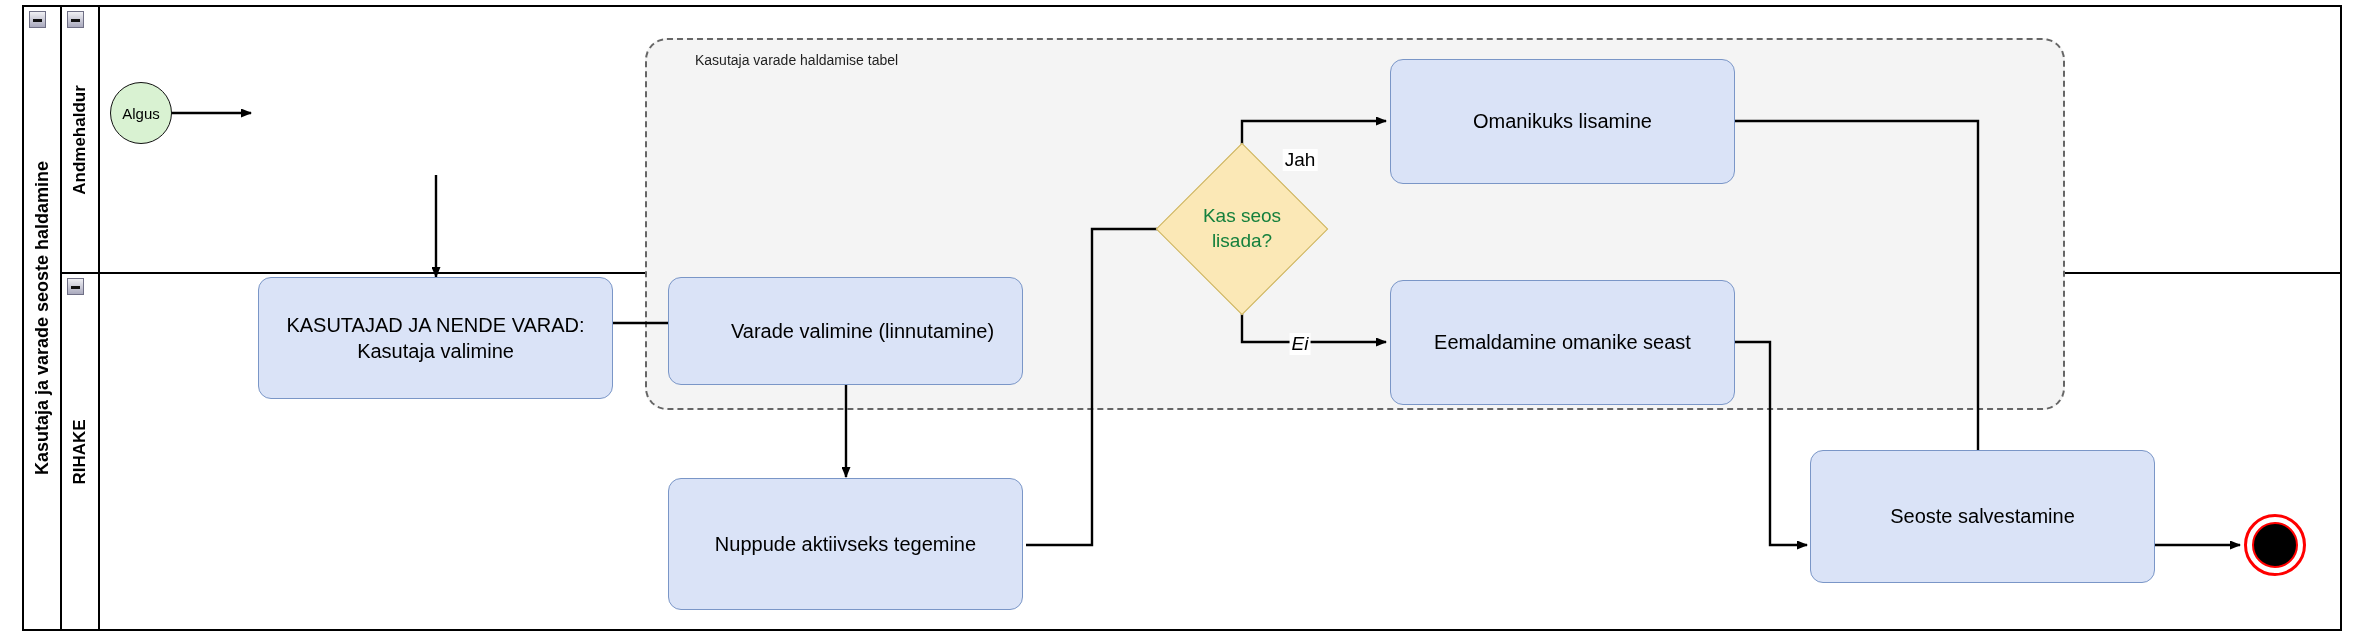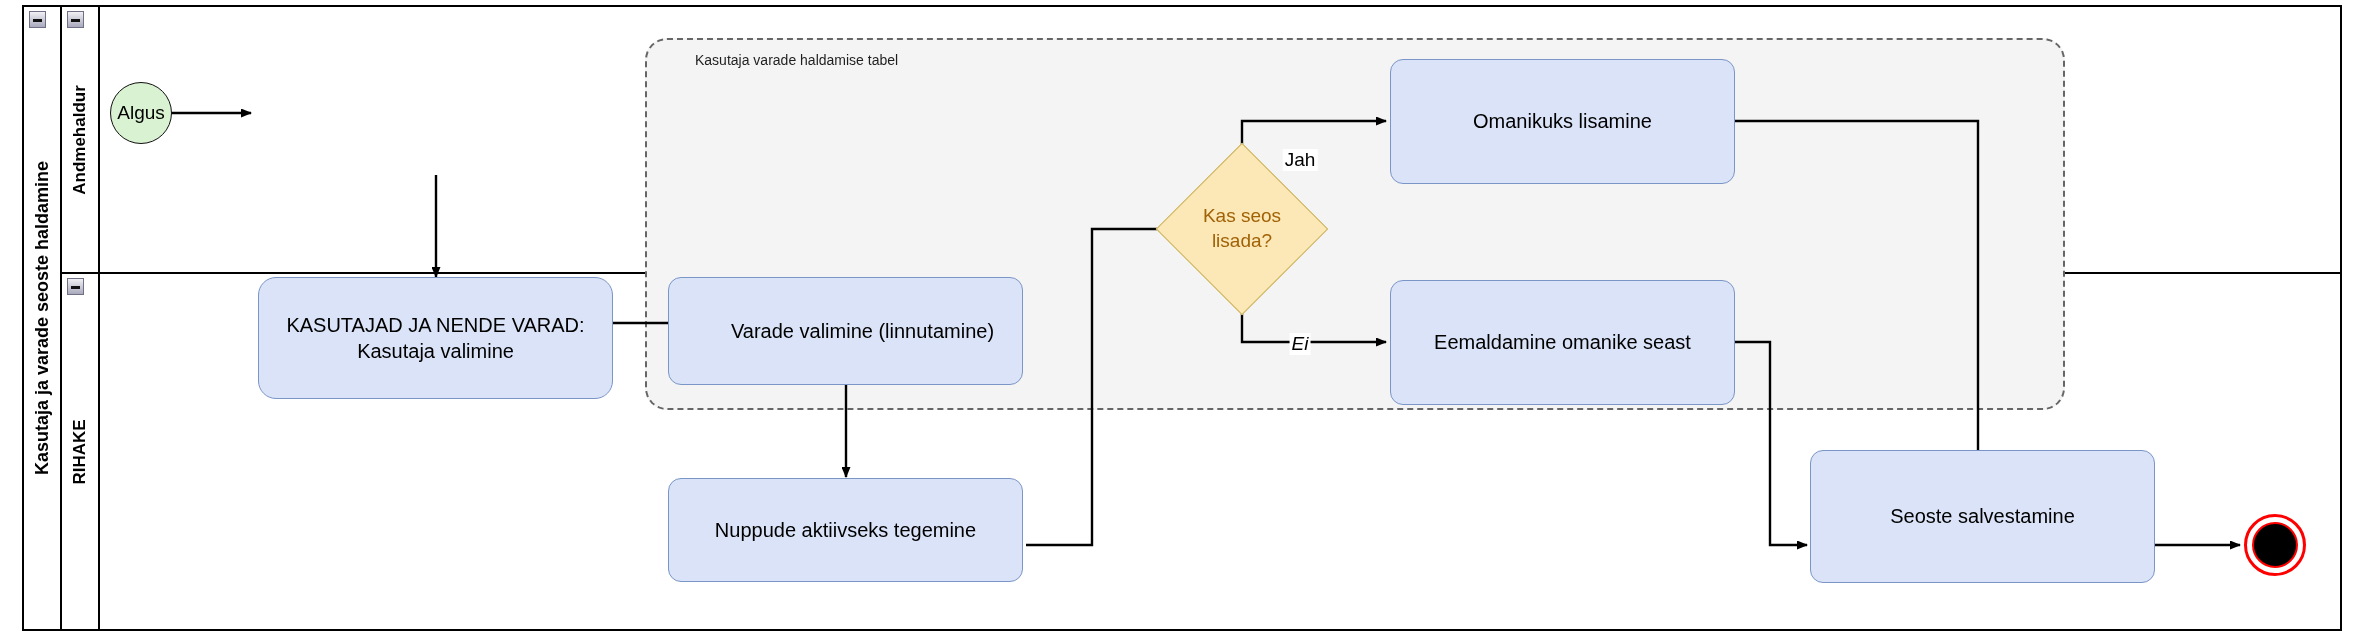--- a/index.html
+++ b/index.html
@@ -150,21 +150,21 @@
     line-height: 1.32;
     padding: 4px 10px;
   }
 
   .start-event {
     width: 62px;
     height: 62px;
     border-radius: 50%;
     background: #d9f2d2;
     border: 1.8px solid #111111;
-    font-size: 19px;
+    font-size: 15px;
     color: #000000;
   }
 
   .end-event {
     width: 62px;
     height: 62px;
     border-radius: 50%;
     background: #ffffff;
     border: 3px solid #ff0000;
     box-sizing: border-box;
@@ -190,21 +190,21 @@
     height: 100%;
     background: #fbe8b6;
     border: 1.6px solid #cbb35f;
     transform: rotate(45deg);
     box-sizing: border-box;
   }
   .gateway-text {
     position: relative;
     z-index: 2;
     font-size: 19px;
-    color: #a16207;
+    color: #15803d;
     line-height: 1.3;
     white-space: nowrap;
   }
 
   
   .edge-layer {
     position: absolute;
     left: 0;
     top: 0;
     width: 2356px;
@@ -285,29 +285,29 @@
   </svg>
 
   <span class="edge-label" style="left:1300px; top:121px;margin-top:39px;">Jah</span>
   <span class="edge-label" style="left:1300px; top:344px;font-style:italic;">Ei</span>
 
   <div class="node start-event" style="left:110px; top:82px;">
     <span>Algus</span>
   </div>
 
 
-  <div class="node task" style="left:258px; top:277px; width:355px; height:122px;border-radius:18px;">
+  <div class="node task" style="left:258px; top:277px; width:355px; height:122px;">
     <span>KASUTAJAD JA NENDE VARAD: Kasutaja valimine</span>
   </div>
 
   <div class="node task" style="left:668px; top:277px; width:355px; height:108px;padding-left:44px;">
     <span>Varade valimine (linnutamine)</span>
   </div>
 
-  <div class="node task" style="left:668px; top:478px; width:355px; height:104px;">
+  <div class="node task" style="left:668px; top:478px; width:355px; height:132px;">
     <span>Nuppude aktiivseks tegemine</span>
   </div>
 
   <div class="node gateway" style="left:1181px; top:168px;">
     <div class="gateway-shape"></div>
     <div class="gateway-text">
       <span>Kas seos<br>lisada?</span>
     </div>
   </div>
 

